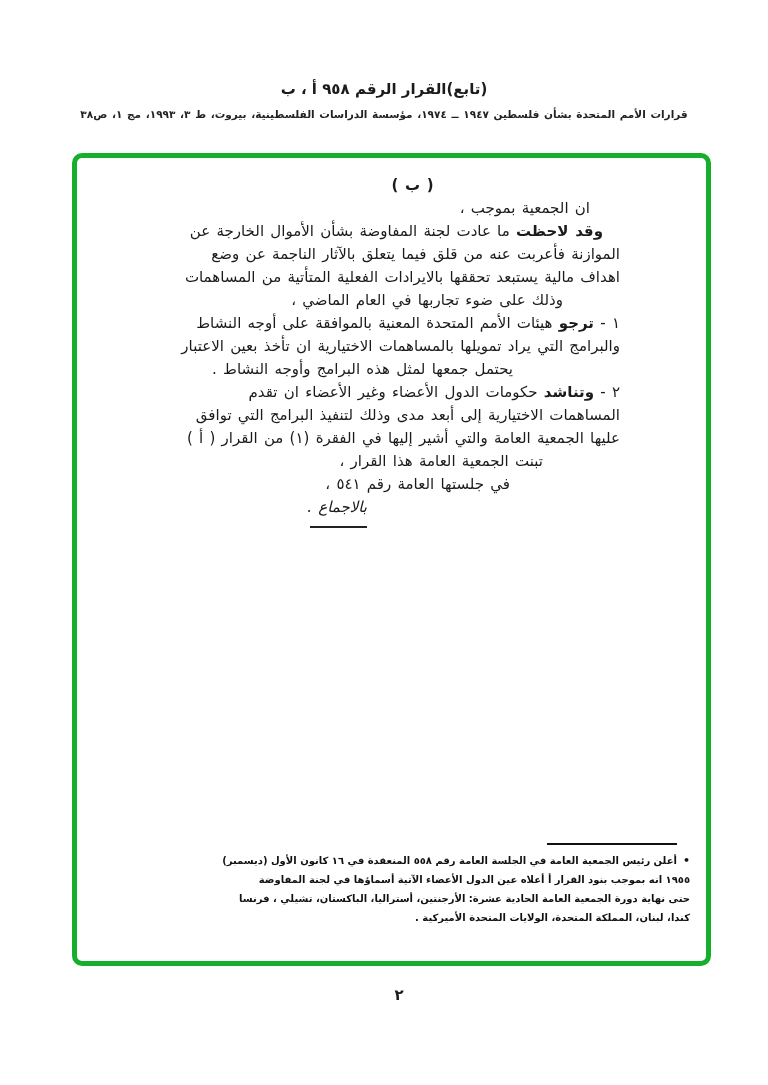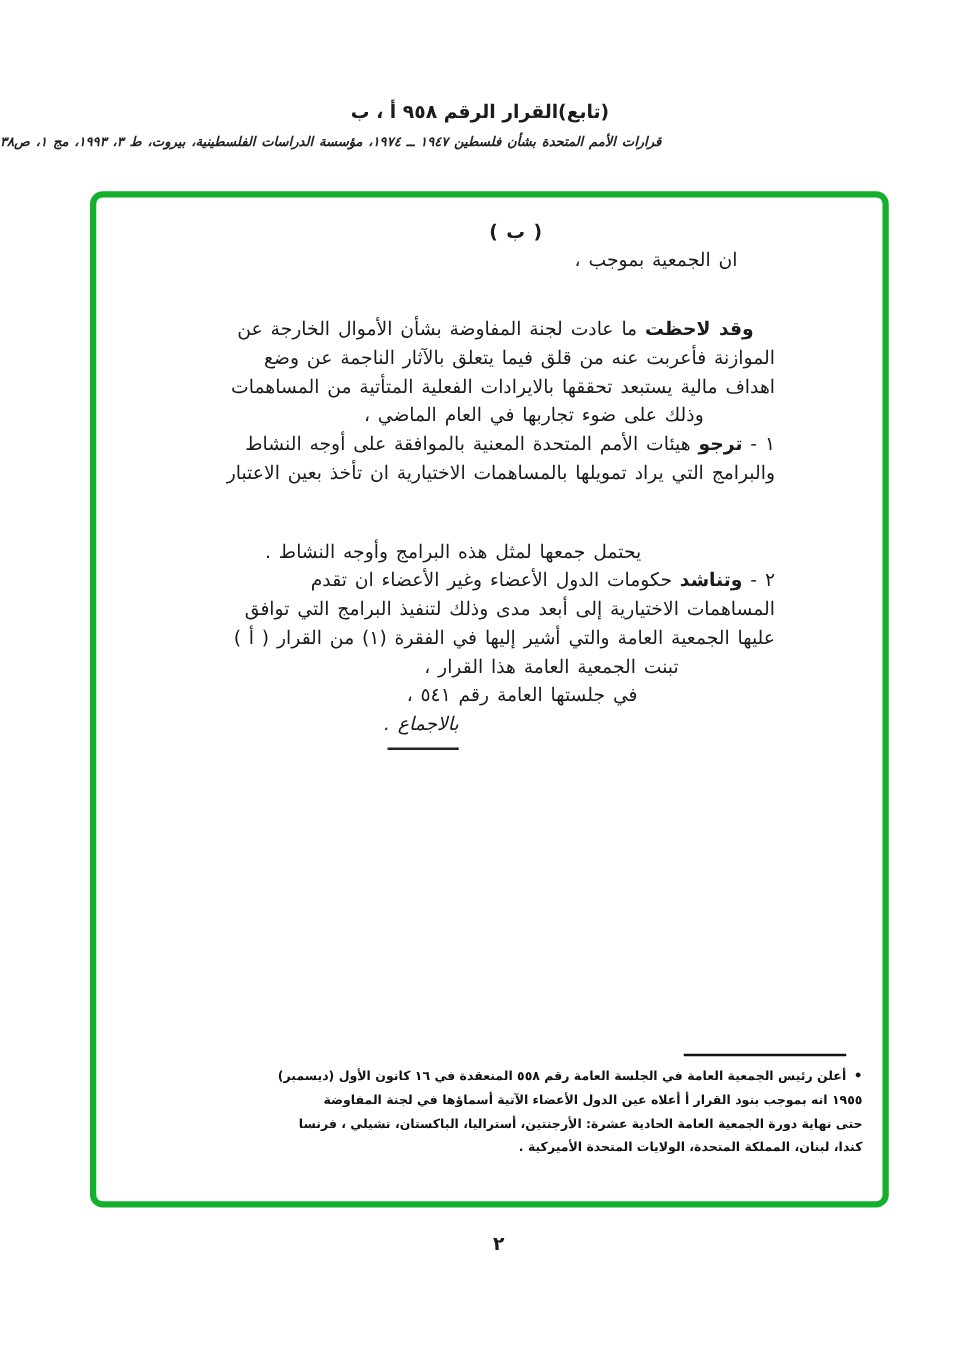--- a/index.html
+++ b/index.html
@@ -7,39 +7,39 @@
     position:relative; width:768px; height:1085px; background:#ffffff;
     font-family:"DejaVu Sans", sans-serif; color:#1b1b1b; overflow:hidden;
   }
   .doc-title {
     position:absolute; top:80px; left:0; width:100%;
     text-align:center; direction:rtl;
     font-size:15px; font-weight:bold;
   }
   .doc-source {
     position:absolute; top:108px; left:0; width:100%;
-    text-align:left; direction:rtl;
-    font-size:10.5px; font-weight:bold; word-spacing:1px; color:#222;font-style:italic;
+    text-align:center; direction:rtl;
+    font-size:10.5px; font-weight:bold; word-spacing:1px; color:#222;
   }
   .green-box {
     position:absolute; left:72px; top:153px; width:629px; height:803px;
     border:5px solid #16af2c; border-radius:10px; background:#ffffff;
   }
   .body-col {
     position:absolute; left:128px; top:16px; width:415px;
     direction:rtl; font-size:15px; line-height:23px; word-spacing:1.5px;
   }
   .line { text-align:right; white-space:nowrap; height:23px; }
   .line b { font-weight:bold; }
   .heading { text-align:center; font-weight:bold; }
-  .ind17 { padding-right:17px;margin-top:32px; }
+  .ind17 { padding-right:17px; }
   .ind30 { padding-right:30px; }
   .ind57 { padding-right:57px; }
   .ind77 { padding-right:77px; }
-  .ind107 { padding-right:107px;margin-top:40px; }
+  .ind107 { padding-right:107px; }
   .ind110 { padding-right:110px; }
   .ind247 { padding-right:247px; }
   .ind253 { padding-right:253px;font-style:italic; }
   .closing-rule {
     margin-top:7px; margin-right:253px; width:57px; height:2px; background:#222;
   }
   .footnote-sep {
     position:absolute; left:470px; top:685px; width:130px; height:2px; background:#111;
   }
   .footnote {

